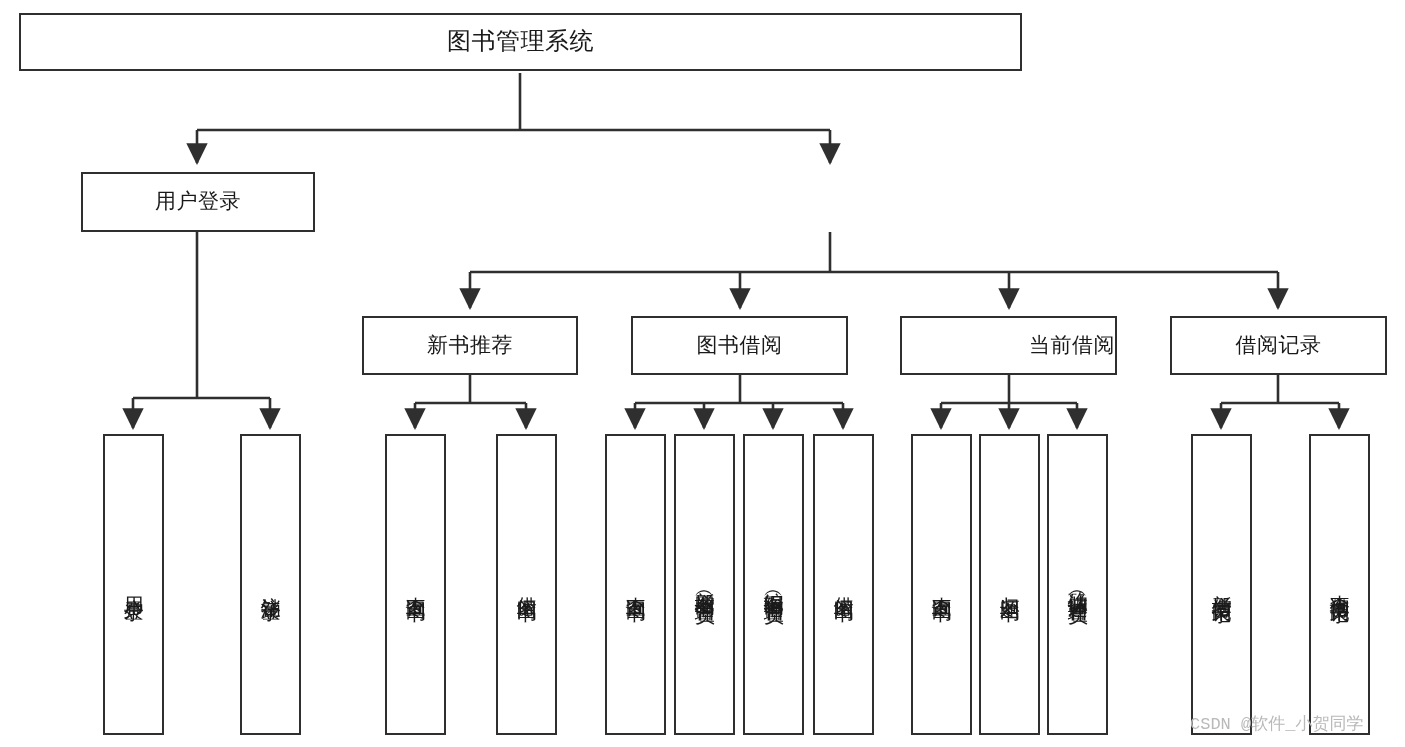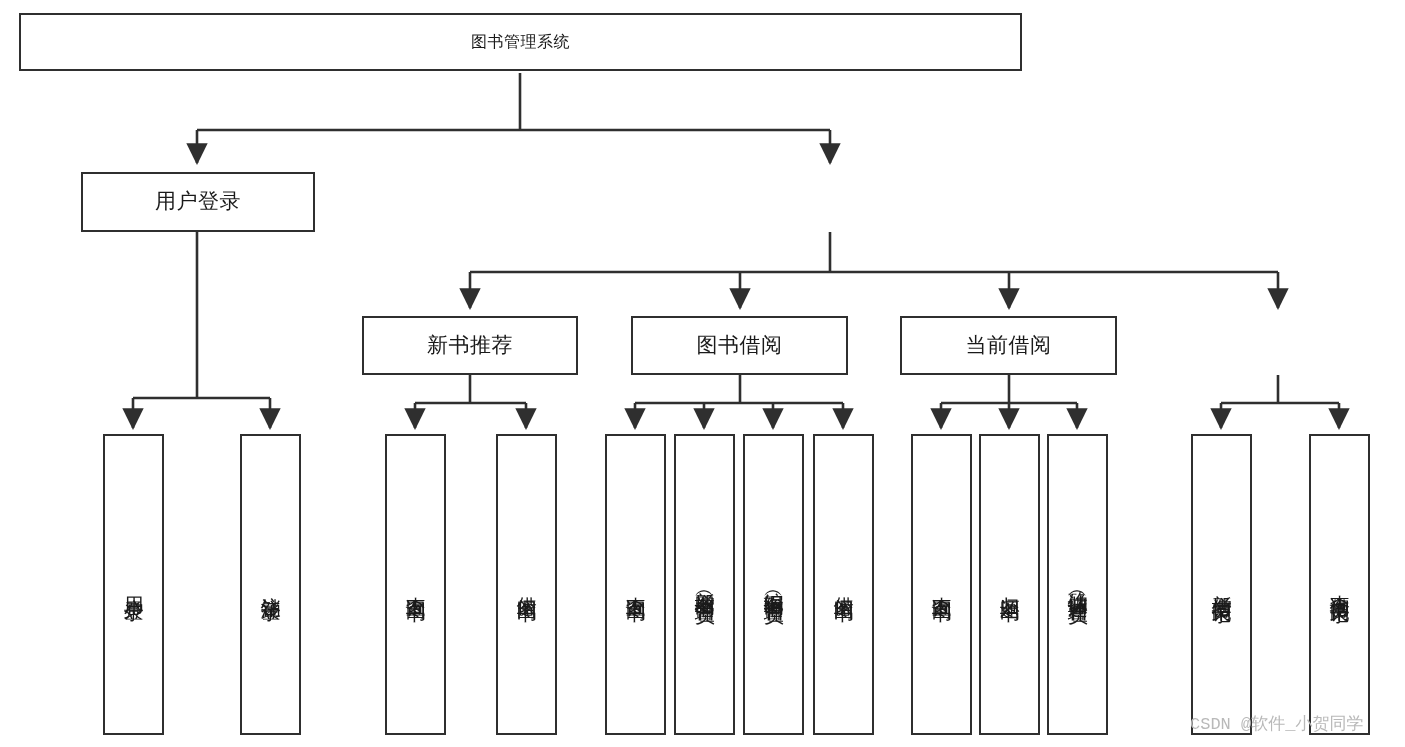--- a/index.html
+++ b/index.html
@@ -41,21 +41,21 @@
     text-align: center;
     line-height: 1.22;
     letter-spacing: 0.5px;
   }
   
   .node.h .node-label {
     font-size: 21px;
     white-space: nowrap;
   }
   .node.root .node-label {
-    font-size: 16px;
+    font-size: 24px;
   }
   
   .node.v {
     align-items: center;
     justify-content: center;
     padding: 6px 0;
   }
   .node.v .node-label {
     writing-mode: vertical-rl;
     text-orientation: upright;
@@ -137,22 +137,25 @@
   <div class="node h" style="left:81px; top:172px; width:234px; height:60px;">
     <span class="node-label">用户登录</span>
   </div>
 
   <div class="node h" style="left:362px; top:316px; width:216px; height:59px;">
     <span class="node-label">新书推荐</span>
   </div>
   <div class="node h" style="left:631px; top:316px; width:217px; height:59px;">
     <span class="node-label">图书借阅</span>
   </div>
-  <div class="node h" style="left:900px; top:316px; width:217px; height:59px;">
+  <div class="node h" style="left:900px; top:316px; width:217px; height:59px;justify-content:flex-end;">
     <span class="node-label">当前借阅</span>
+  </div>
+  <div class="node h" style="left:1170px; top:316px; width:217px; height:59px;">
+    <span class="node-label">借阅记录</span>
   </div>
 
   <div class="node v" style="left:103px; top:434px; width:61px; height:301px;">
     <span class="node-label">用户登录</span>
   </div>
   <div class="node v" style="left:240px; top:434px; width:61px; height:301px;">
     <span class="node-label">注销登录</span>
   </div>
 
   <div class="node v" style="left:385px; top:434px; width:61px; height:301px;">

